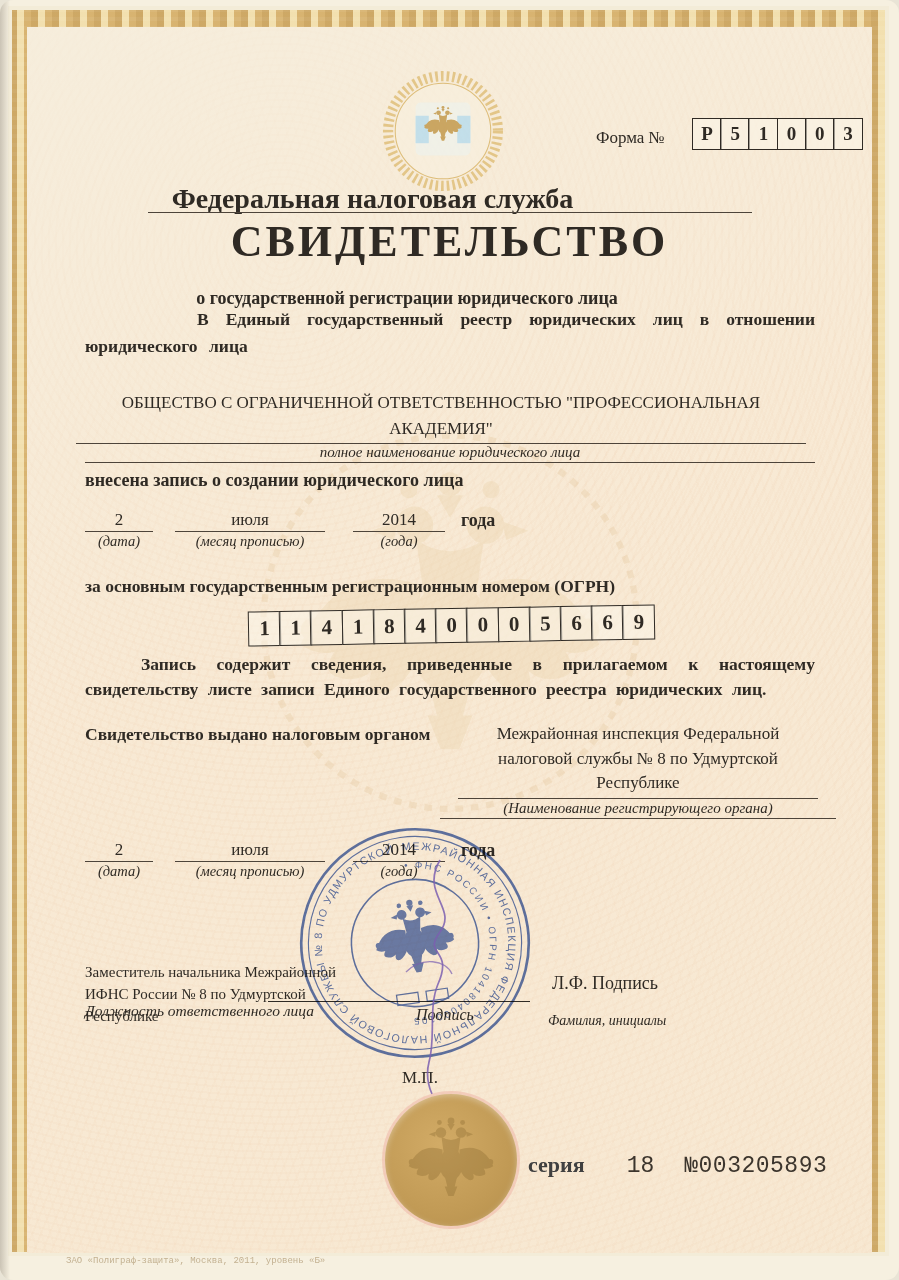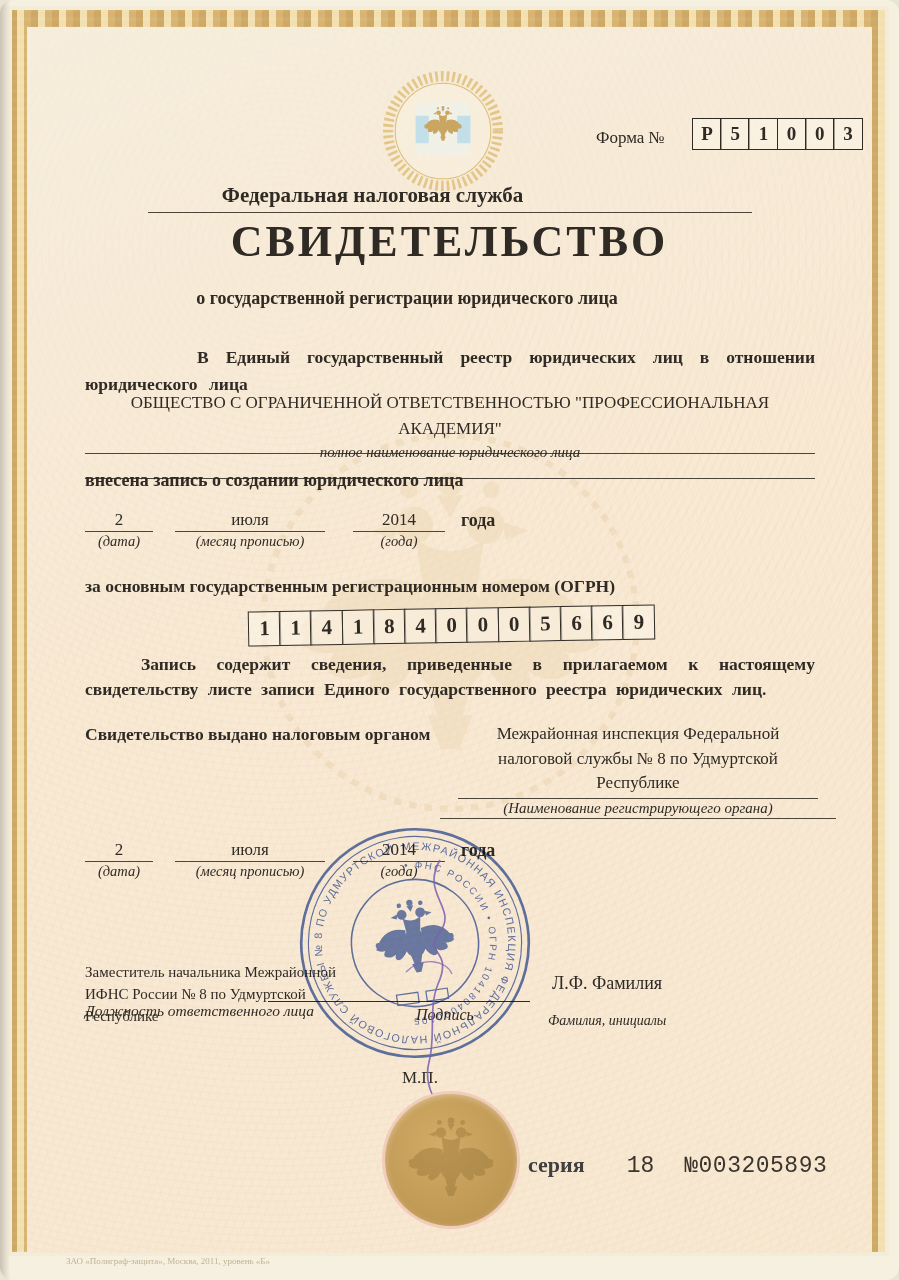--- a/index.html
+++ b/index.html
@@ -85,29 +85,29 @@
   <div class="abs" style="left:596px;top:128px;font-size:17px">Форма №</div>
   <div class="abs cellrow" style="left:692px;top:118px">
       <div class="cell" style="width: 28px; height: 30px; font-size: 19px;">Р</div>
       <div class="cell" style="width: 28px; height: 30px; font-size: 19px;">5</div>
       <div class="cell" style="width: 28px; height: 30px; font-size: 19px;">1</div>
       <div class="cell" style="width: 28px; height: 30px; font-size: 19px;">0</div>
       <div class="cell" style="width: 28px; height: 30px; font-size: 19px;">0</div>
       <div class="cell" style="width: 28px; height: 30px; font-size: 19px;">3</div>
     </div>
 
-  <div class="abs b center" style="left:0;top:183px;width:745px;font-size:21px">Федеральная налоговая служба</div>
+  <div class="abs b center" style="left:0;top:183px;width:745px;font-size:28px">Федеральная налоговая служба</div>
   <div class="abs rule" style="left:148px;top:212px;width:604px"></div>
   <div class="abs b center" style="left:0;top:216px;width:899px;font-size:44px;letter-spacing:3px">СВИДЕТЕЛЬСТВО</div>
   <div class="abs b center" style="left:0;top:288px;width:814px;font-size:18px">о государственной регистрации юридического лица</div>
 
-  <div class="abs b" style="left:85px;top:344px;width:730px;font-size:17.5px;text-align:justify;text-indent:112px;word-spacing:7px;line-height:1.55">В Единый государственный реестр юридических лиц в отношении юридического лица</div>
-
-  <div class="abs center underlined" style="left:85px;top:390px;width:730px;font-size:17px;line-height:1.5;padding-bottom:12px">ОБЩЕСТВО С ОГРАНИЧЕННОЙ ОТВЕТСТВЕННОСТЬЮ "ПРОФЕССИОНАЛЬНАЯ АКАДЕМИЯ"</div>
-  <div class="abs center i underlined" style="left:85px;top:444px;width:730px;font-size:15px;padding-bottom:17px">полное наименование юридического лица</div>
+  <div class="abs b" style="left:85px;top:306px;width:730px;font-size:17.5px;text-align:justify;text-indent:112px;word-spacing:7px;line-height:1.55">В Единый государственный реестр юридических лиц в отношении юридического лица</div>
+
+  <div class="abs center underlined" style="left:76px;top:390px;width:730px;font-size:17px;line-height:1.5;padding-bottom:2px">ОБЩЕСТВО С ОГРАНИЧЕННОЙ ОТВЕТСТВЕННОСТЬЮ "ПРОФЕССИОНАЛЬНАЯ АКАДЕМИЯ"</div>
+  <div class="abs center i underlined" style="left:85px;top:444px;width:730px;font-size:15px;padding-bottom:1px">полное наименование юридического лица</div>
 
   <div class="abs b" style="left:85px;top:470px;font-size:18px">внесена запись о создании юридического лица</div>
 
   <div class="abs date-row" style="left:85px;top:510px">
     <div class="date-field" style="width:68px">
       <div class="date-val">2</div>
       <div class="date-cap">(дата)</div>
     </div>
     <div class="date-field" style="width:150px;margin-left:22px">
       <div class="date-val">июля</div>
@@ -156,21 +156,21 @@
       <div class="date-val">2014</div>
       <div class="date-cap">(года)</div>
     </div>
     <div class="b" style="margin-left:16px;font-size:18px">года</div>
   </div>
 
   <div class="abs" style="left:85px;top:962px;width:255px;font-size:15px;line-height:1.45">Заместитель начальника Межрайонной ИФНС России № 8 по Удмуртской Республике</div>
   <div class="abs i" style="left:85px;top:1002px;font-size:15.5px">Должность ответственного лица</div>
   <div class="abs rule" style="left:268px;top:1001px;width:262px;border-top-color:#2f2a24"></div>
   <div class="abs i" style="left:416px;top:1006px;font-size:16px">Подпись</div>
-  <div class="abs" style="left:552px;top:973px;font-size:18px">Л.Ф. Фамилия</div>
+  <div class="abs" style="left:552px;top:973px;font-size:18px">Л.Ф. Подпись</div>
   <div class="abs i" style="left:548px;top:1013px;font-size:14px">Фамилия, инициалы</div>
   <div class="abs" style="left:402px;top:1068px;font-size:17px">М.П.</div>
 
   <svg class="abs" style="left:292px;top:820px;opacity:.88;mix-blend-mode:multiply" width="246" height="246" viewBox="0 0 240 240">
     <g transform="rotate(-8 120 120)">
       <g fill="none" stroke="#4a67b5">
         <circle cx="120" cy="120" r="111" stroke-width="2.6"></circle>
         <circle cx="120" cy="120" r="104" stroke-width="1.1"></circle>
         <circle cx="120" cy="120" r="62" stroke-width="1.5"></circle>
       </g>
@@ -204,14 +204,14 @@
       <use href="#eagle" x="10" y="10" width="80" height="80" fill="#8a6a30" opacity=".35"></use>
     </svg>
   </div>
 
   <div class="abs" style="left:528px;top:1152px;display:flex;align-items:baseline">
     <span class="b" style="font-size:22px;color:#404040">серия</span>
     <span style="margin-left:42px;font-family:'Liberation Mono',monospace;font-size:23px;color:#3c352d">18</span>
     <span style="margin-left:30px;font-family:'Liberation Mono',monospace;font-size:23px;letter-spacing:.5px;color:#3c352d">№003205893</span>
   </div>
 
-  <div class="abs" style="left:66px;top:1256px;font-size:9px;font-family:Liberation Serif, serif;color:#c3b191">ЗАО «Полиграф-защита», Москва, 2011, уровень «Б»</div>
+  <div class="abs" style="left:66px;top:1256px;font-size:9px;font-family:Liberation Mono, monospace;color:#c3b191">ЗАО «Полиграф-защита», Москва, 2011, уровень «Б»</div>
 </div>
 
 </body></html>

